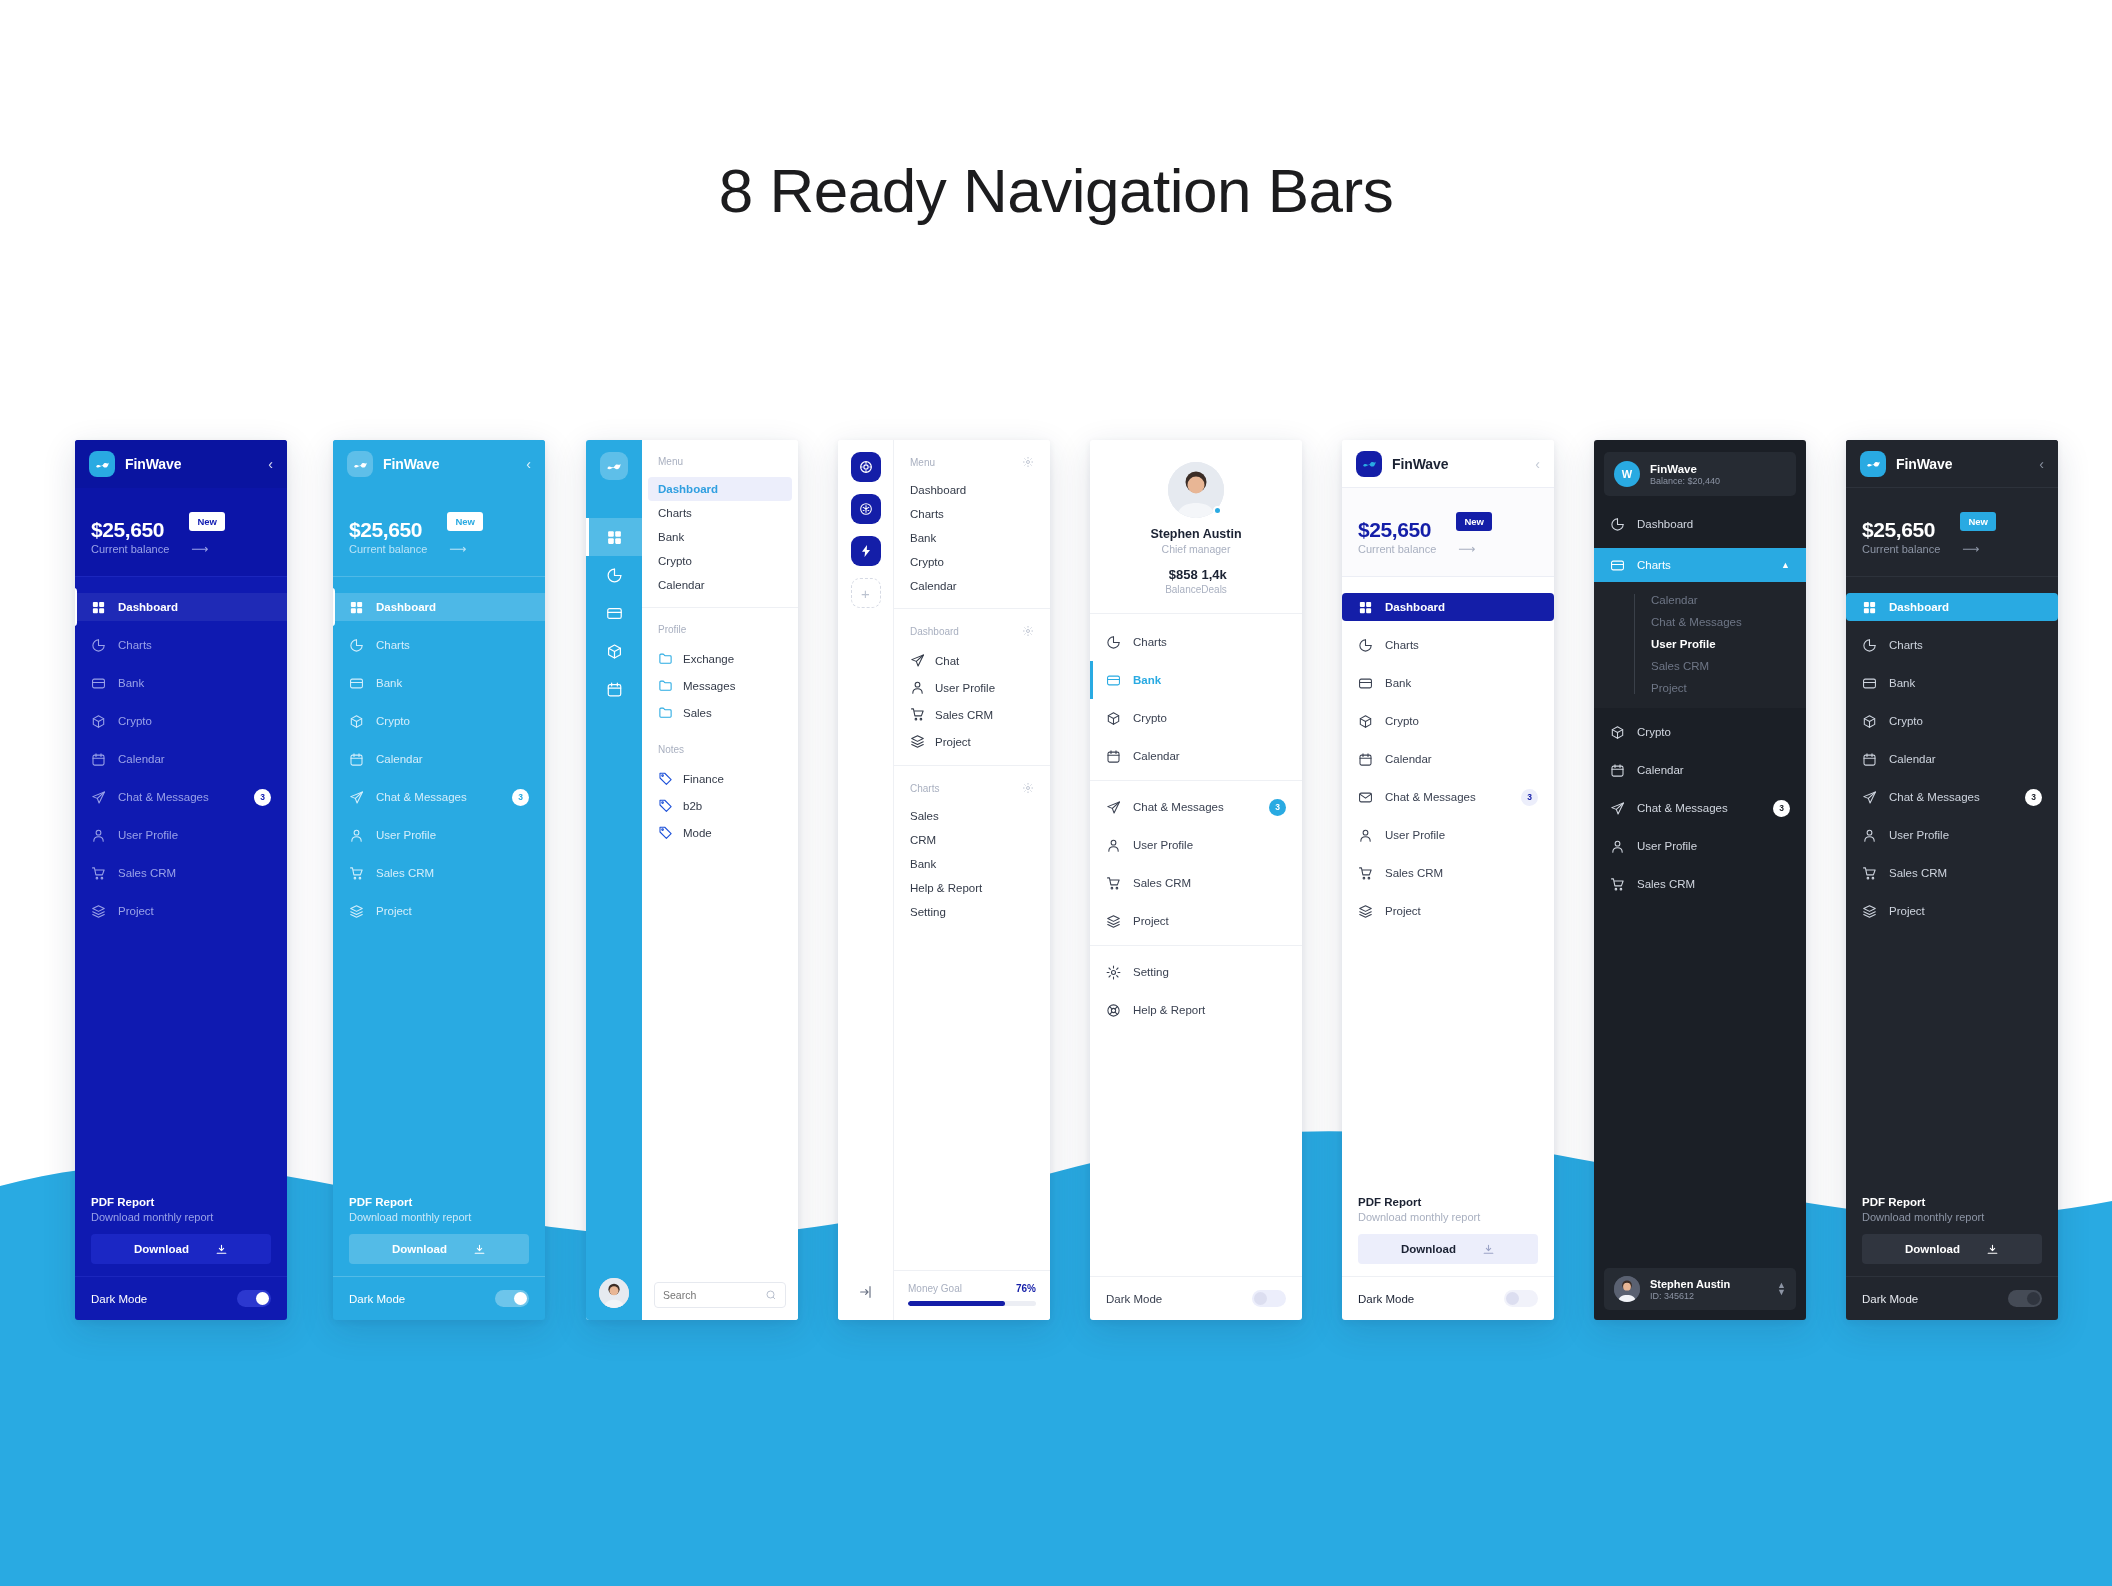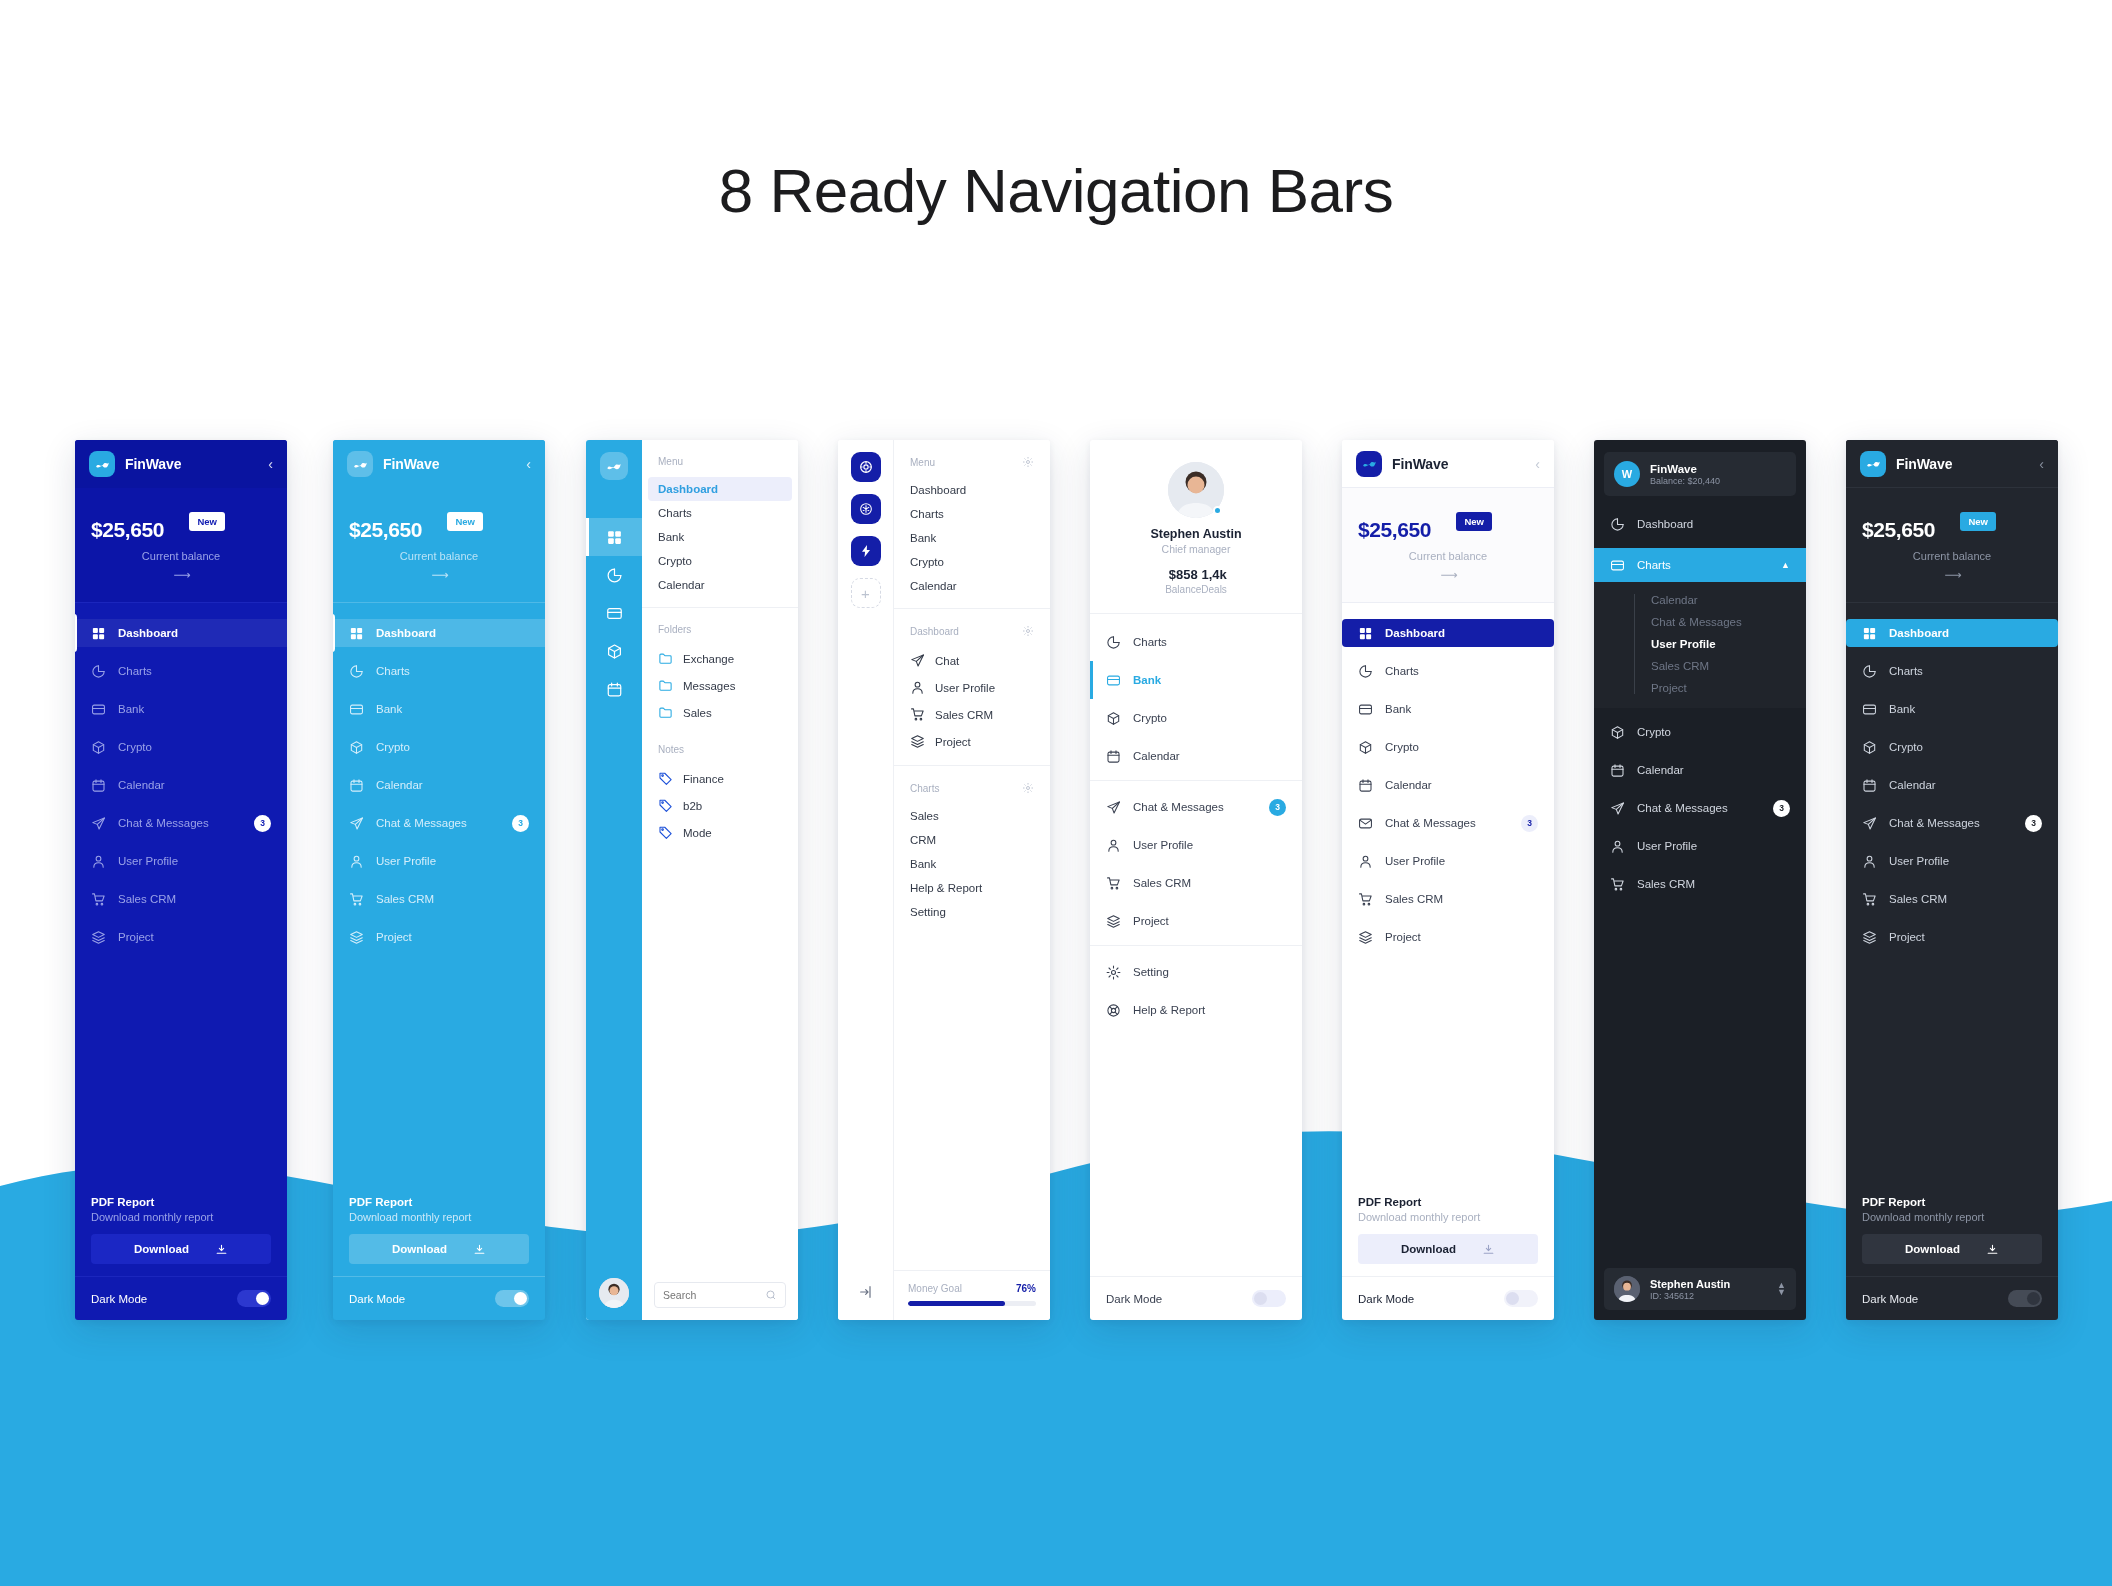--- a/index.html
+++ b/index.html
@@ -52,21 +52,21 @@
     width: 26px; height: 26px; border-radius: 8px; flex: 0 0 auto;
     display: flex; align-items: center; justify-content: center;
   }
   .logo-tile svg { width: 17px; height: 17px; display: block; }
   .brand { font-size: 14px; font-weight: 700; letter-spacing: -0.1px; }
   .chev-left { margin-left: auto; font-size: 14px; line-height: 1; opacity: .85; }
 
   
   .p-balance { padding: 22px 16px 20px; flex: 0 0 auto; position: relative; }
   .bal-amount { font-size: 21px; font-weight: 700; letter-spacing: -0.4px; margin-top: 8px; }
-  .bal-caption { font-size: 11px; margin-top: 8px; display: flex; align-items: center; gap: 6px; flex-direction: column; }
+  .bal-caption { font-size: 11px; margin-top: 0; display: flex; align-items: center; gap: 22px; }
   .badge-new {
     position: absolute; right: 62px; top: 24px;
     font-size: 9.5px; font-weight: 700; padding: 4px 8px; border-radius: 3px;
   }
   .arrow-r { font-size: 12px; letter-spacing: -2px; }
 
   
   .p-nav { padding: 16px 0 0; flex: 1 1 auto; overflow: hidden; }
   .nav-item {
     display: flex; align-items: center; gap: 12px;
@@ -591,21 +591,21 @@
             <div class="m-item">
               <span>Crypto</span>
             </div>
             <div class="m-item">
               <span>Calendar</span>
             </div>
           </div>
       </div>
       <div class="divider"></div>
       <div class="sec">
-        <div class="sec-head">Folders</div>
+        <div class="sec-head">Profile</div>
         <div id="p3folders">
             <div class="m-item">
               <span class="ic"><svg viewBox="0 0 24 24" fill="none" stroke="#29aae2" stroke-width="1.7" stroke-linejoin="round">
                   <path d="M3 6.5A1.5 1.5 0 0 1 4.5 5h4L11 7.5h8.5A1.5 1.5 0 0 1 21 9v9a1.5 1.5 0 0 1-1.5 1.5h-15A1.5 1.5 0 0 1 3 18z"></path>
                 </svg></span>
               <span>Exchange</span>
             </div>
             <div class="m-item">
               <span class="ic"><svg viewBox="0 0 24 24" fill="none" stroke="#29aae2" stroke-width="1.7" stroke-linejoin="round">
                   <path d="M3 6.5A1.5 1.5 0 0 1 4.5 5h4L11 7.5h8.5A1.5 1.5 0 0 1 21 9v9a1.5 1.5 0 0 1-1.5 1.5h-15A1.5 1.5 0 0 1 3 18z"></path>

